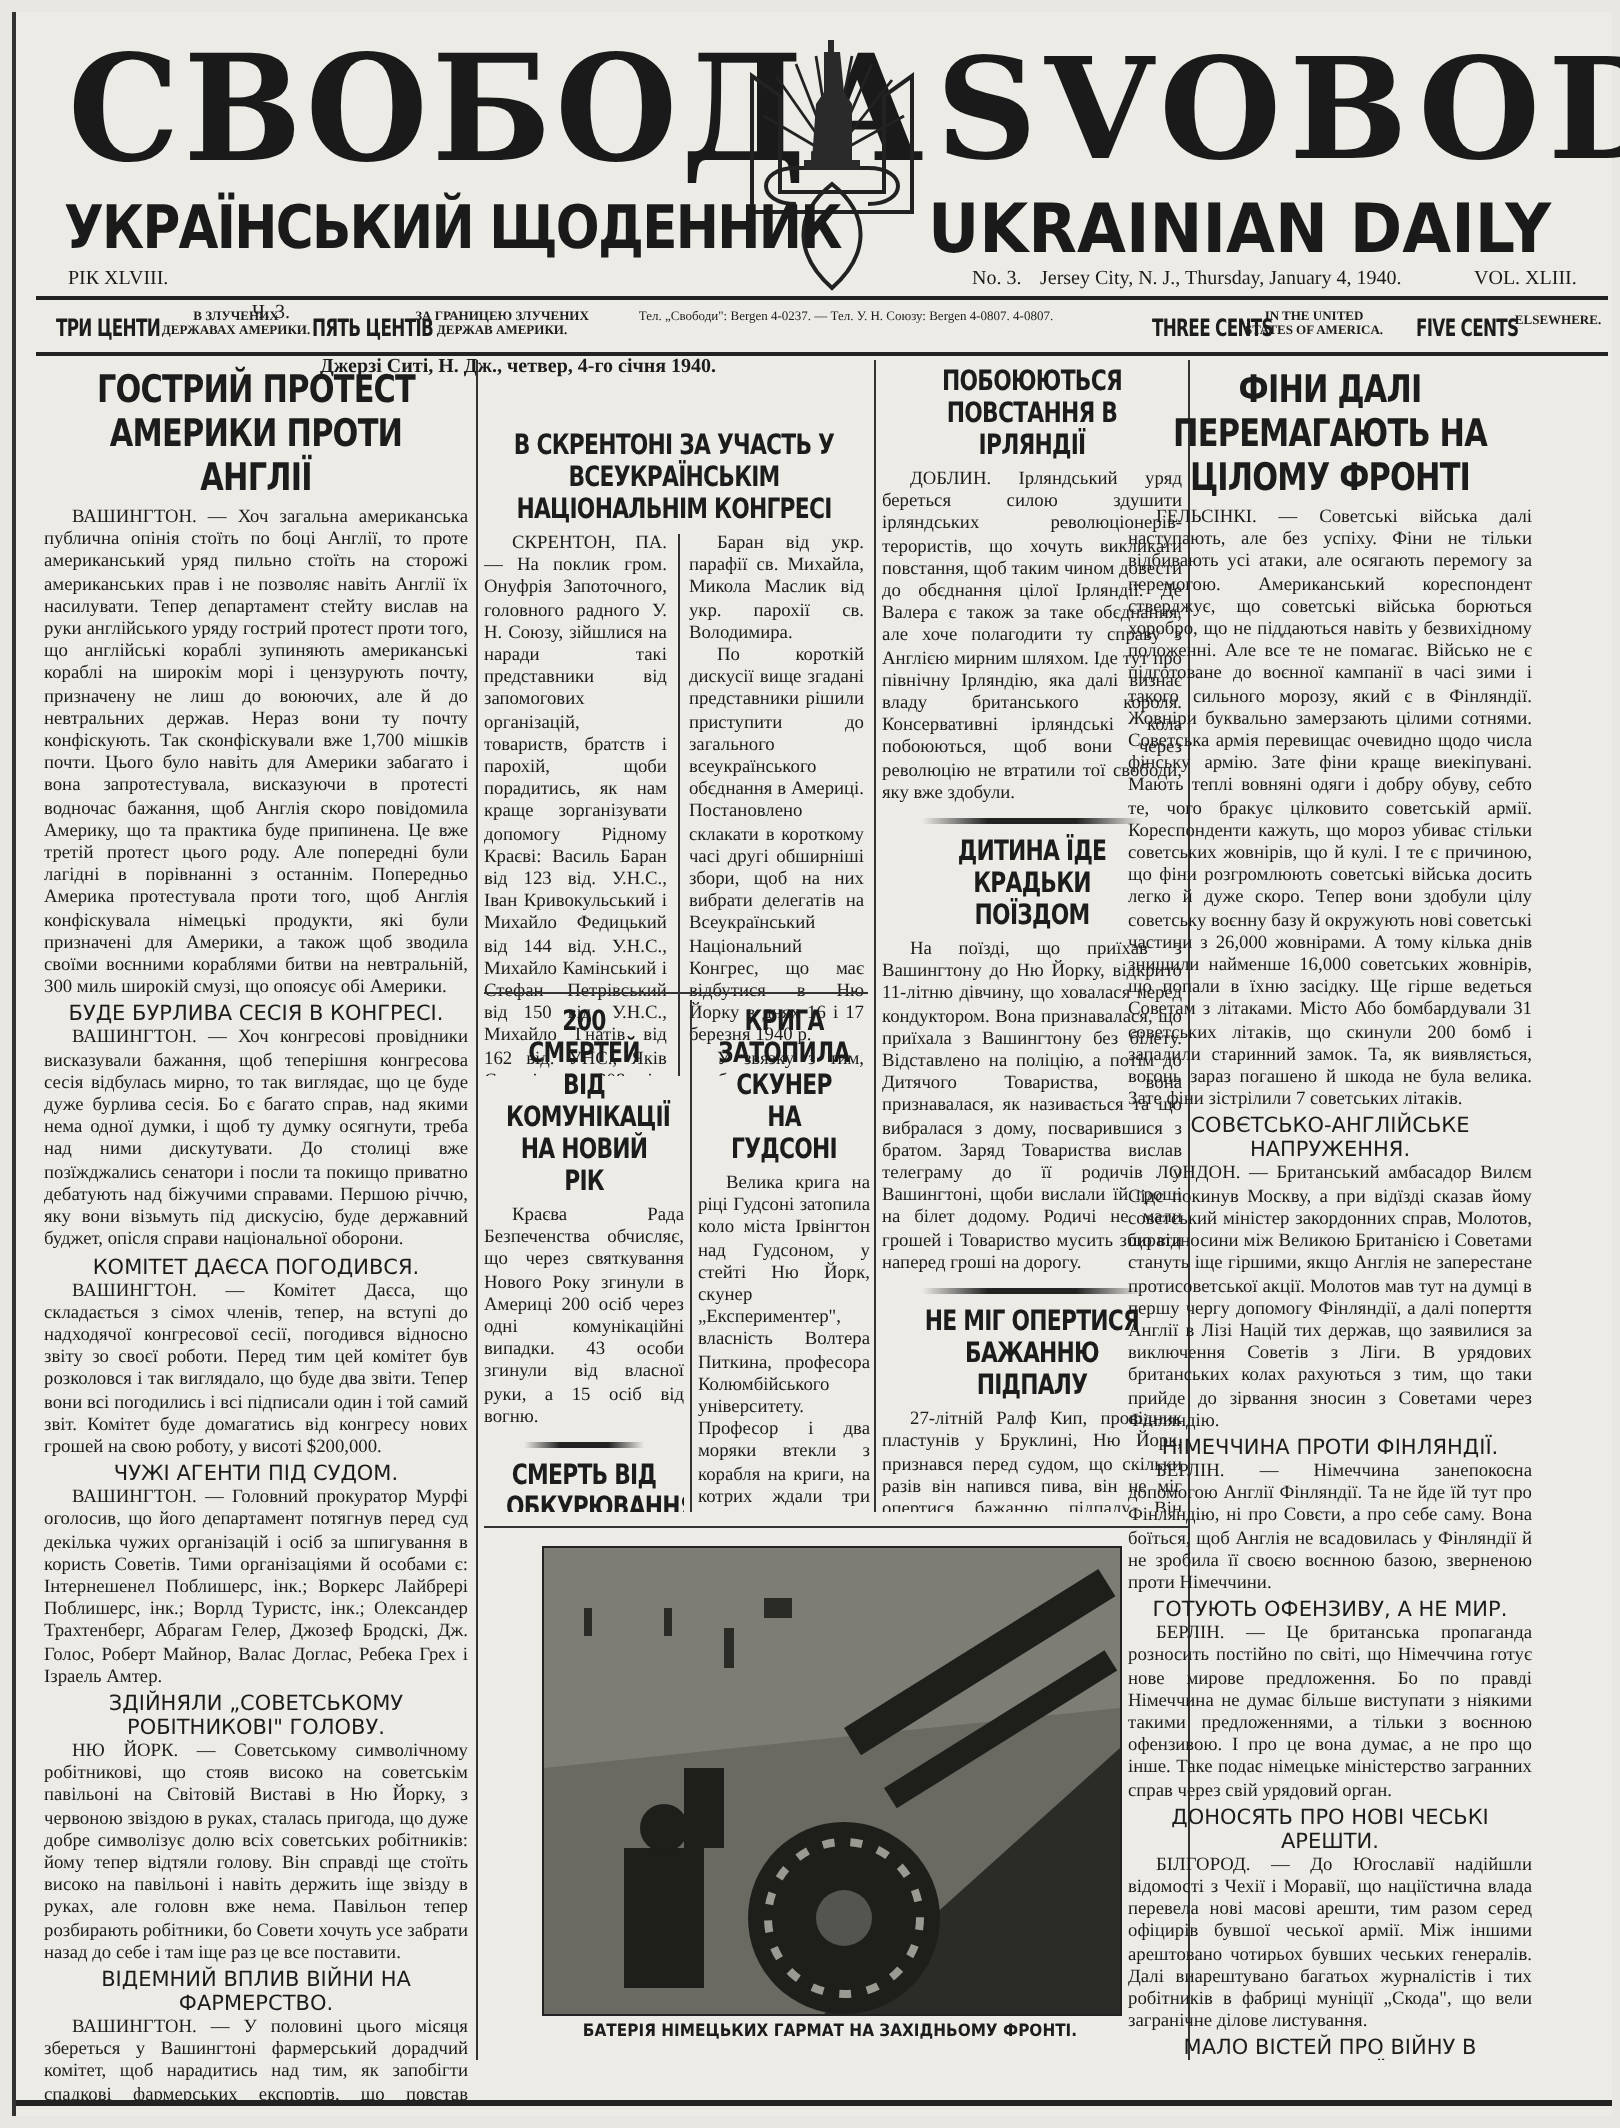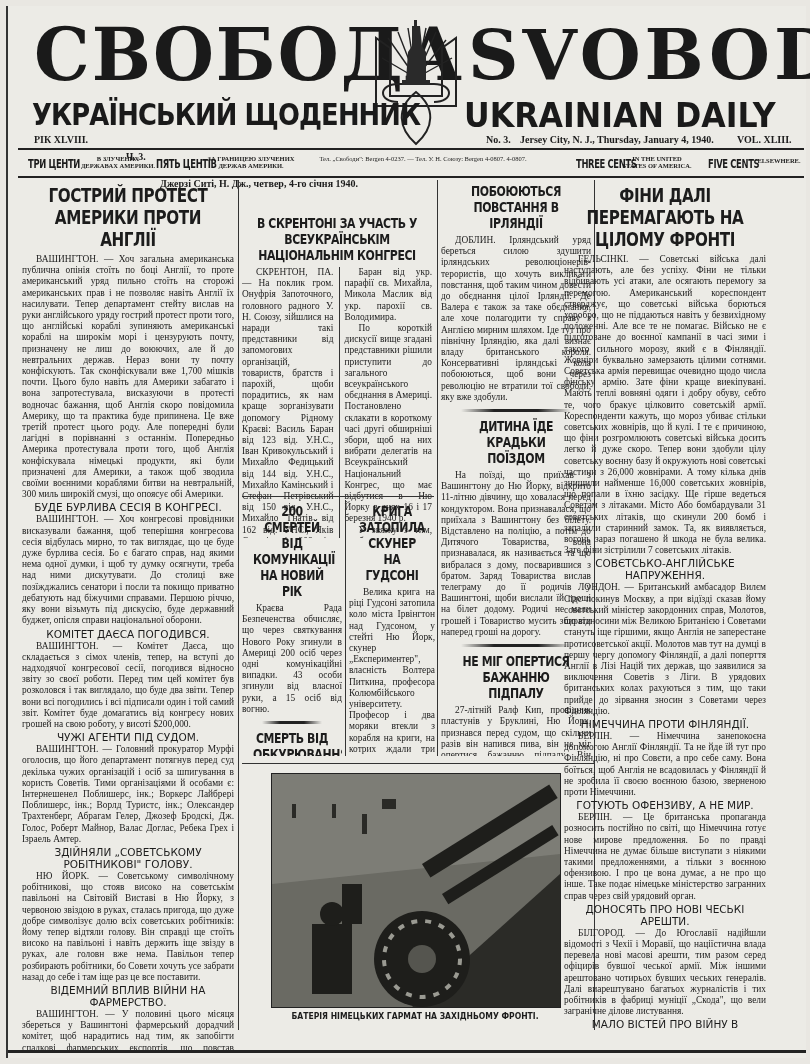--- a/index.html
+++ b/index.html
@@ -4,21 +4,21 @@
 <style>
   html,body{margin:0;padding:0;}
   body{width:810px;height:1064px;background:#e9e7e2;overflow:hidden;font-family:"Liberation Serif",serif;color:#1c1c1c;position:relative;}
   .page{position:absolute;left:6px;top:6px;width:798px;height:1052px;background:#ecebe6;border-left:2px solid #333;}
   .masthead{position:absolute;left:0;top:0;width:798px;height:140px;}
   .title-left{position:absolute;left:26px;top:14px;font-family:"DejaVu Serif",serif;font-weight:bold;font-size:70px;letter-spacing:2px;line-height:70px;color:#1a1a1a;transform:scaleY(1.05);}
   .title-right{position:absolute;left:460px;top:14px;font-family:"DejaVu Serif",serif;font-weight:bold;font-size:70px;letter-spacing:4px;line-height:70px;color:#1a1a1a;}
   .sub-left{position:absolute;left:24px;top:92px;font-family:"DejaVu Sans",sans-serif;font-weight:bold;font-size:30px;line-height:34px;letter-spacing:-1px;color:#1a1a1a;transform:scaleX(0.86);transform-origin:left;}
   .sub-right{position:absolute;left:456px;top:92px;font-family:"DejaVu Sans",sans-serif;font-weight:bold;font-size:34px;line-height:34px;color:#1a1a1a;transform:scaleX(0.93);transform-origin:left;}
   .emblem{position:absolute;left:360px;top:12px;width:96px;height:128px;}
-  .dateline{position:absolute;top:128px;font-size:10px;font-weight:bold;}
+  .dateline{position:absolute;top:128px;font-size:10px;font-weight:normal;}
   .rule{position:absolute;left:10px;width:786px;background:#222;}
   .priceline{position:absolute;top:146px;left:0;width:798px;height:22px;font-size:8px;padding-left:25px;}
   .price-big{position:absolute;font-family:"DejaVu Sans",sans-serif;font-weight:bold;font-size:12px;transform:scaleX(0.7);transform-origin:left;letter-spacing:-0.5px;}
   .price-small{position:absolute;font-size:6.5px;line-height:7px;font-weight:bold;text-align:center;}
   .col{position:absolute;font-size:9.4px;line-height:11.2px;text-align:justify;}
   .col p{margin:0;text-indent:14px;}
   .hl-big{font-family:"DejaVu Sans",sans-serif;font-weight:bold;text-align:center;font-size:19px;line-height:22px;transform:scaleX(0.8);letter-spacing:-0.5px;margin:4px 0 4px;}
   .hl-mid{font-family:"DejaVu Sans",sans-serif;font-weight:bold;text-align:center;font-size:14px;line-height:16px;transform:scaleX(0.78);letter-spacing:-0.5px;margin:3px 0 4px;}
   .hl-sub{font-family:"DejaVu Sans",sans-serif;font-weight:normal;text-align:center;font-size:10.5px;line-height:12px;margin:1px 0;}
   .vline{position:absolute;width:1px;background:#333;}

